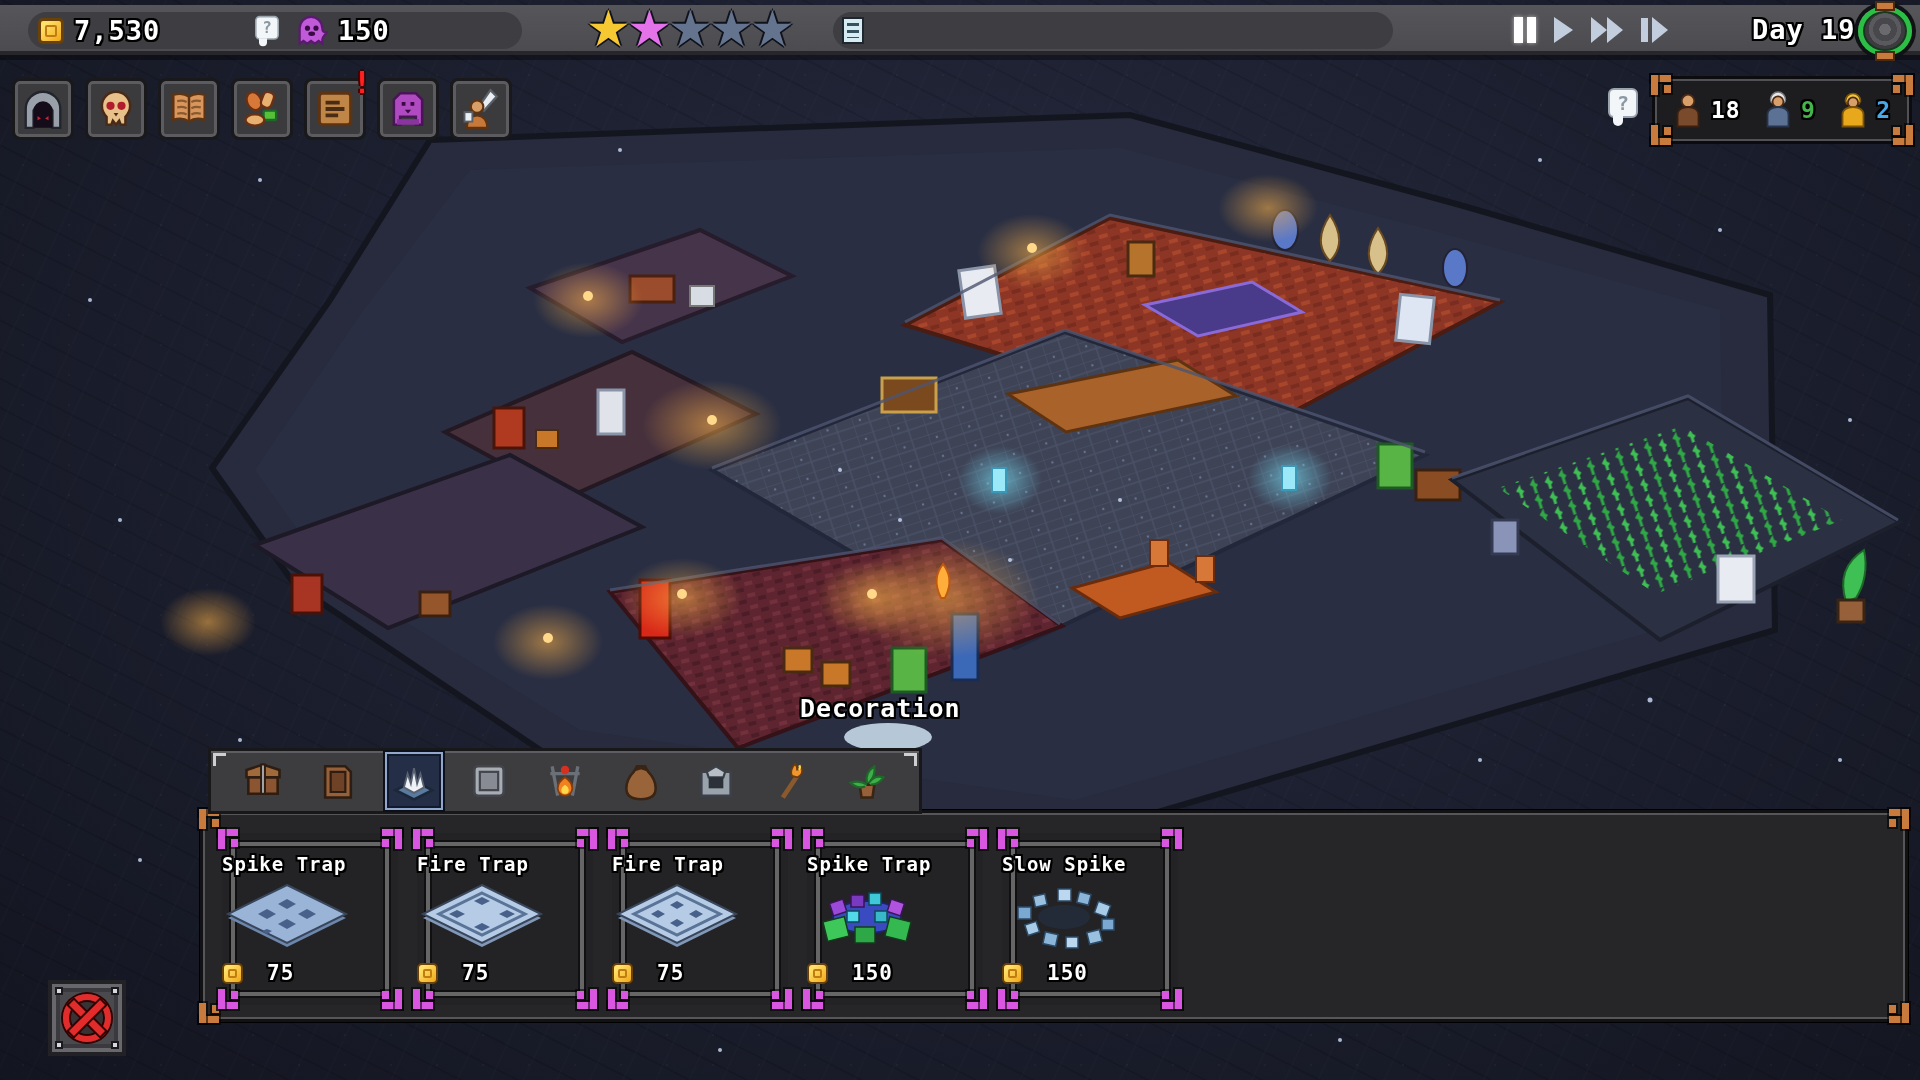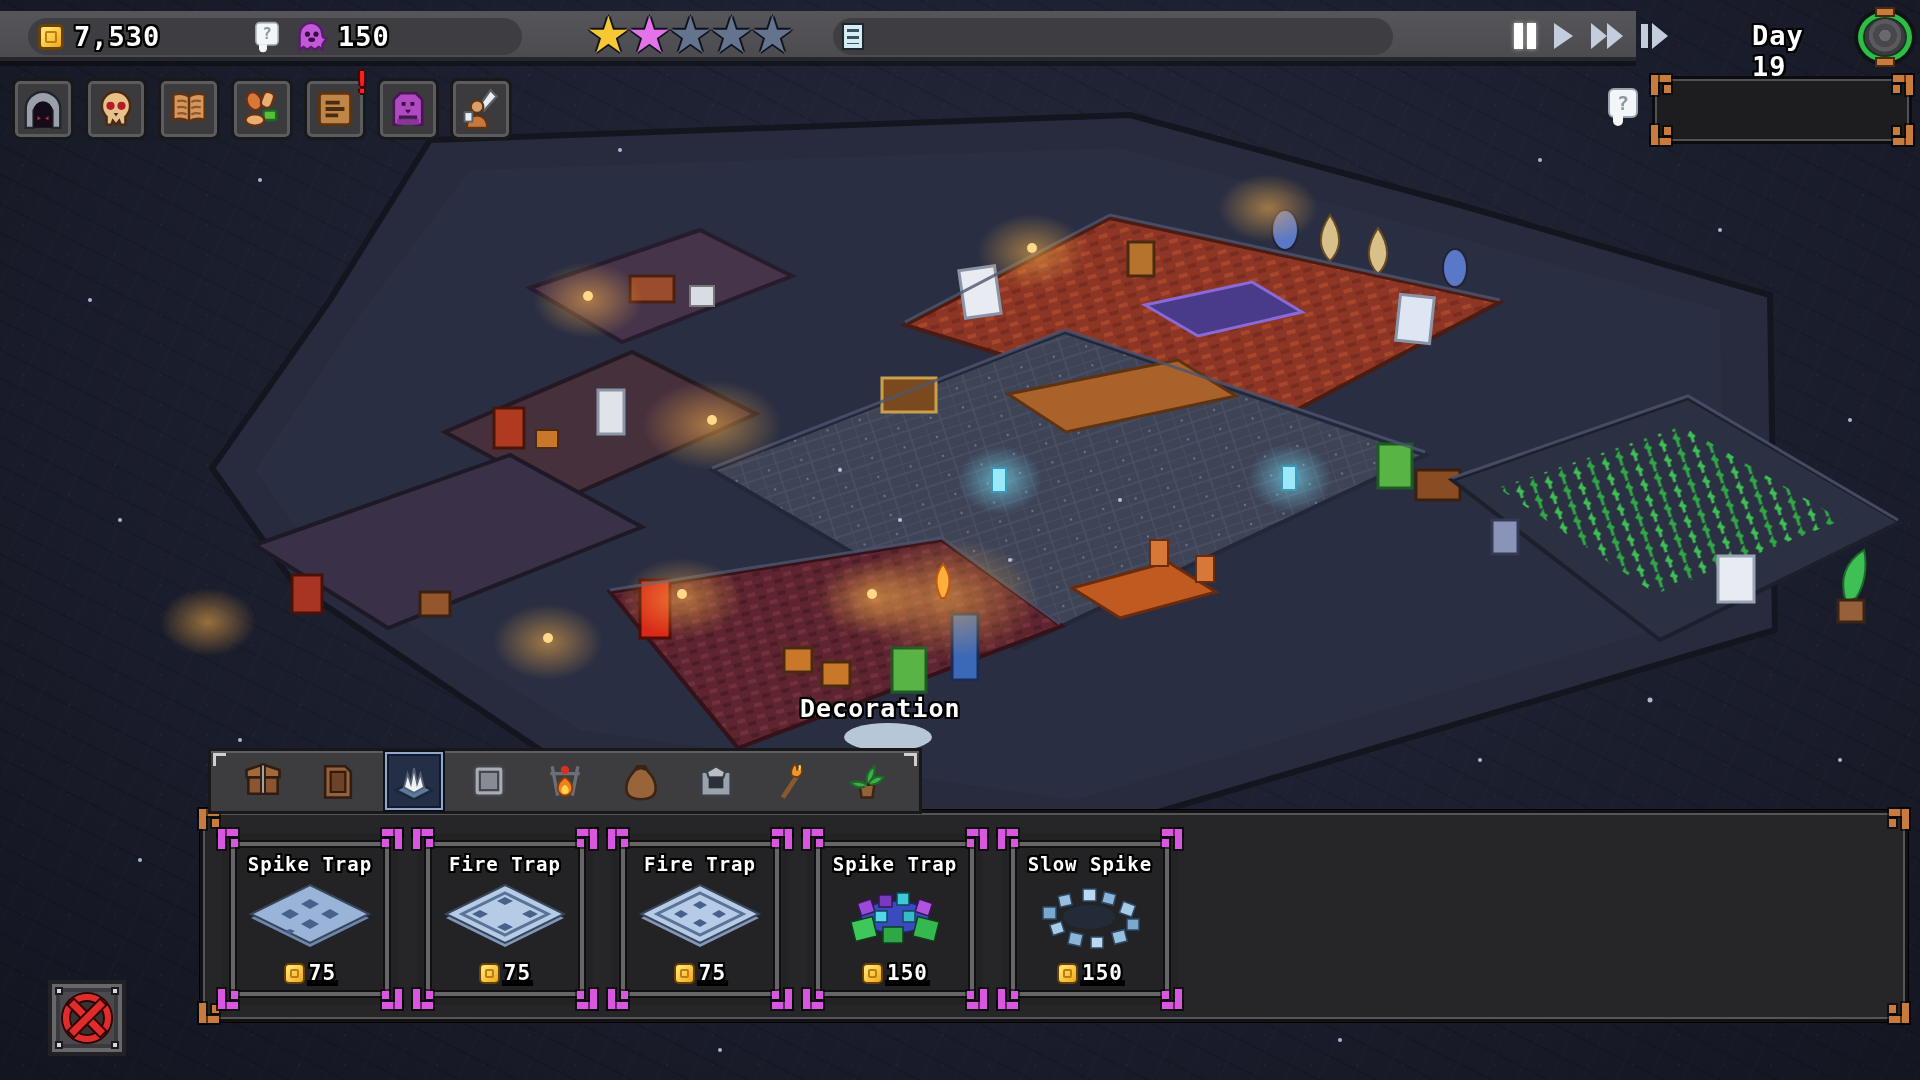--- a/index.html
+++ b/index.html
@@ -24,21 +24,21 @@
     background-image:
       radial-gradient(rgba(190,205,255,.08) 1.5px, transparent 1.5px),
       repeating-linear-gradient(115deg, rgba(255,255,255,.025) 0 2px, transparent 2px 30px),
       repeating-linear-gradient(27deg, rgba(0,0,0,.18) 0 2px, transparent 2px 26px);
     background-size:46px 30px, auto, auto;
   }
   .scene-svg { position:absolute; left:0; top:0; }
 
   
   .topbar {
-    position:absolute; left:0; top:11px; width:1636px; height:50px;
+    position:absolute; left:0; top:5px; width:1920px; height:50px;
     background:linear-gradient(#56565a,#4c4c50);
     border-bottom:4px solid #27272b;
     box-shadow:0 5px 0 rgba(0,0,0,.35);
   }
   .pill { position:absolute; top:7px; height:37px; background:#3e3e42; border-radius:19px; }
   .res-pill { left:28px; width:494px; }
   .quest-pill { left:833px; width:560px; display:flex; align-items:center; }
   .coin { width:26px; height:26px; background:linear-gradient(135deg,#ffe06a 20%,#f0a818); border:3px solid #6a4208; border-radius:5px; position:relative; flex:none; }
   .coin::after { content:""; position:absolute; inset:4px; border:2px solid #c07c10; border-radius:2px; }
   .coin.small { width:21px; height:21px; border-width:2px; }
@@ -114,26 +114,26 @@
   .tabstrip::before, .tabstrip::after { content:""; position:absolute; top:2px; width:10px; height:10px;
     border-left:3px solid #cfcfcf; border-top:3px solid #cfcfcf; }
   .tabstrip::before { left:2px; } .tabstrip::after { right:2px; transform:scaleX(-1); }
   .tab { width:58px; height:58px; display:flex; align-items:center; justify-content:center; cursor:pointer; }
   .tab svg { width:44px; height:44px; }
   .tab.selected { background:#242e46; border:2px solid #93a7cc; box-shadow:inset 0 0 0 2px #111a2c, 0 0 0 2px #0c1018; }
 
   .cards { position:absolute; left:222px; top:833px; display:flex; gap:19px; }
   .card {
     position:relative; width:176px; height:172px; background:#232325; cursor:pointer;
-    display:flex; flex-direction:column; align-items:center;
+    display:flex; flex-direction:column; align-items:flex-start;
   }
   .card .frame { position:absolute; inset:9px; border:4px solid #666; box-shadow:0 0 0 2px #101012, inset 0 0 0 2px #101012; pointer-events:none; }
   .card .title { margin-top:20px; font-size:19px; z-index:2; }
   .card .art { flex:1; display:flex; align-items:center; justify-content:center; z-index:2; }
-  .card .price { display:flex; align-items:center; gap:4px; margin-bottom:20px; font-size:21px; z-index:2;text-decoration:underline; }
+  .card .price { display:flex; align-items:center; gap:24px; margin-bottom:20px; font-size:21px; z-index:2; }
   .card .curl { z-index:3; }
 
   
   .cancel-btn {
     position:absolute; left:48px; top:980px; width:78px; height:76px; cursor:pointer;
     background:#4a4a4e; border:4px solid #222226; box-shadow:inset 0 0 0 4px #68686c, inset 0 0 0 8px #3a3a3e;
     display:flex; align-items:center; justify-content:center;
   }
   .cancel-btn .rivet { position:absolute; width:8px; height:8px; background:#d8d8dc; border:2px solid #1a1a1e; }
   .rivet.r1{left:3px;top:3px;} .rivet.r2{right:3px;top:3px;} .rivet.r3{left:3px;bottom:3px;} .rivet.r4{right:3px;bottom:3px;}
@@ -429,20 +429,45 @@
     </span>
     <span class="curl tr" style="--c:#c87b3c;">
       <i></i>
     </span>
   <span class="curl bl" style="--c:#c87b3c;">
       <i></i>
     </span>
     <span class="curl br" style="--c:#c87b3c;">
       <i></i>
     </span>
+  <div class="pop-row">
+    <div class="pop-item">
+      <svg viewBox="0 0 20 24">
+        <circle cx="10" cy="6" r="4.2" fill="#d8a068" stroke="#4a2a16" stroke-width="1.2"></circle>
+        <path d="M3 23v-8c0-3 3-5 7-5s7 2 7 5v8z" fill="#7a4a2c" stroke="#3a2010" stroke-width="1.2"></path>
+      </svg>
+      <span class="px pop-num" style="color:#ffffff;">18</span>
+    </div>
+    <div class="pop-item">
+      <svg viewBox="0 0 20 24">
+        <path d="M5 5a5 5 0 0 1 10 0c0 2-1 3-5 3S5 7 5 5z" fill="#e8e8ea" stroke="#777" stroke-width="1"></path>
+        <circle cx="10" cy="6.5" r="3.6" fill="#d8a068" stroke="#4a2a16" stroke-width="1.1"></circle>
+        <path d="M3 23v-8c0-3 3-5 7-5s7 2 7 5v8z" fill="#5c7294" stroke="#26334a" stroke-width="1.2"></path>
+      </svg>
+      <span class="px pop-num" style="color:#43b54a;">9</span>
+    </div>
+    <div class="pop-item">
+      <svg viewBox="0 0 20 24">
+        <path d="M5 6a5 5 0 0 1 10 0l-1 2H6z" fill="#f2c43c" stroke="#7a5208" stroke-width="1.1"></path>
+        <circle cx="10" cy="7" r="3.4" fill="#d8a068" stroke="#4a2a16" stroke-width="1.1"></circle>
+        <path d="M3 23v-8c0-3 3-5 7-5s7 2 7 5v8z" fill="#e8a81c" stroke="#7a5208" stroke-width="1.2"></path>
+      </svg>
+      <span class="px pop-num" style="color:#4aa8e8;">2</span>
+    </div>
+  </div>
 </div>
 
 <div class="px deco-label">Decoration</div>
 
 <div class="build-panel">
   <span class="curl tl" style="--c:#c87b3c;">
       <i></i>
     </span>
     <span class="curl tr" style="--c:#c87b3c;">
       <i></i>

